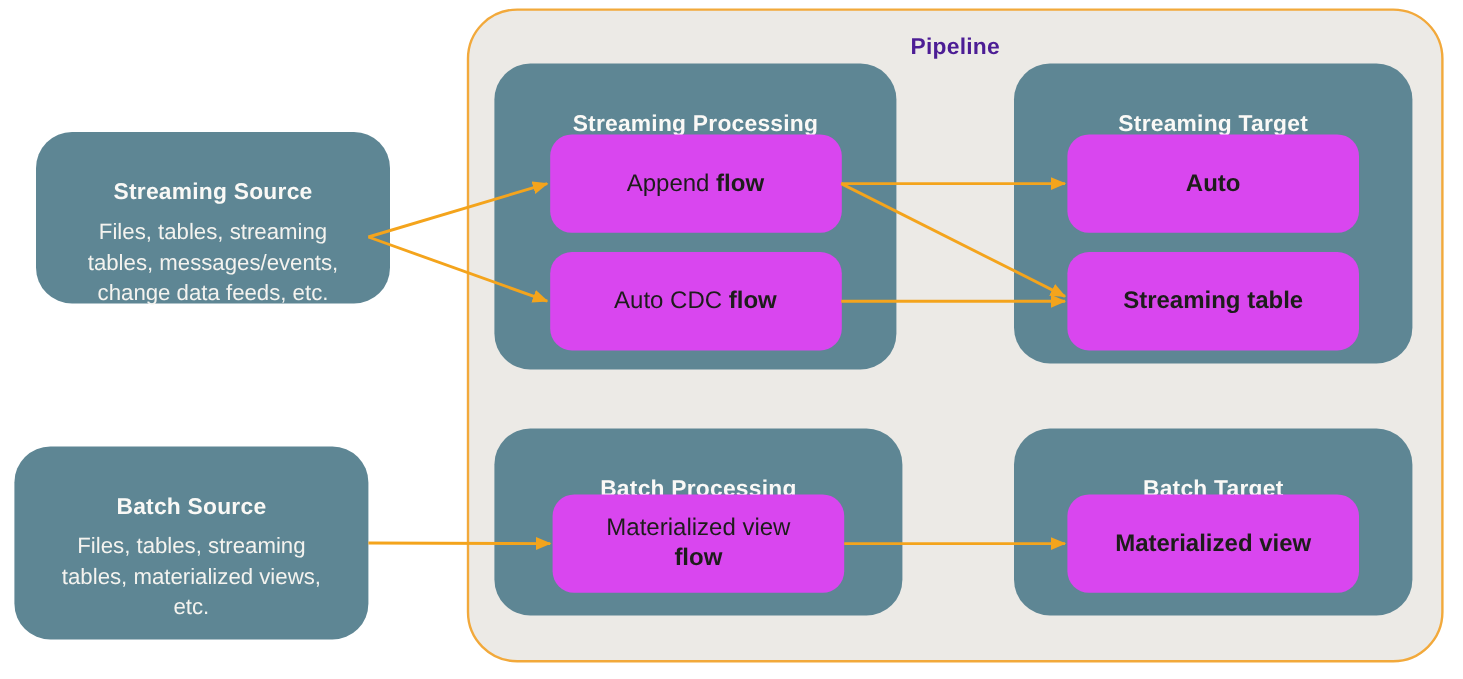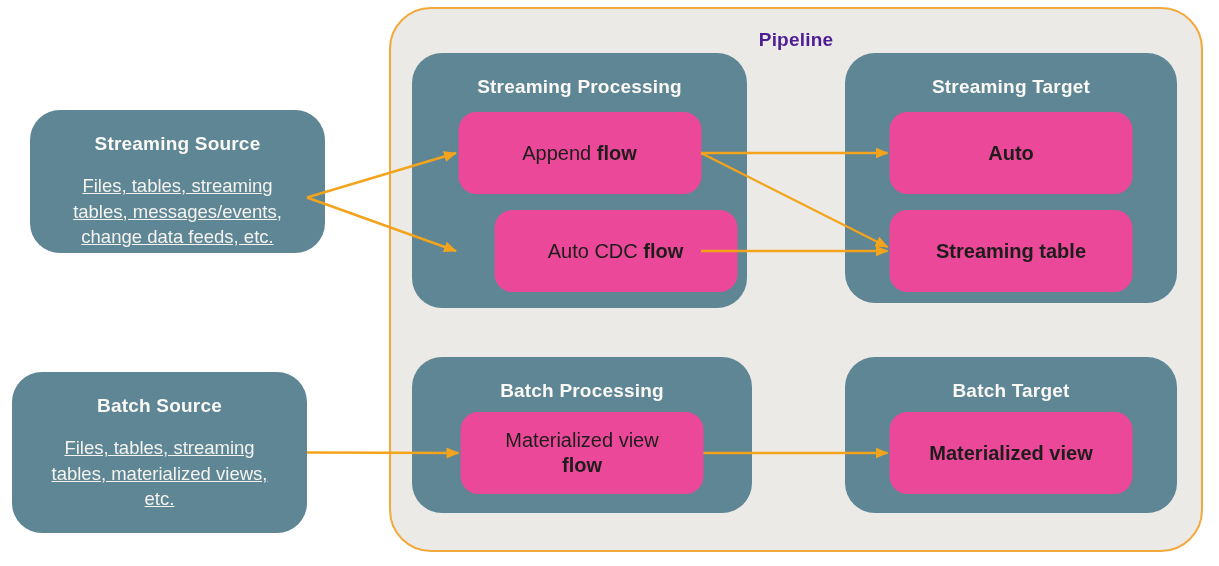--- a/index.html
+++ b/index.html
@@ -38,44 +38,43 @@
     letter-spacing: 0.2px;
   }
   .node {
     position: absolute;
     background: #5E8694;
     border-radius: 30px;
     box-sizing: border-box;
     color: #FAF9F6;
   }
   .node-title {
-    padding-top: 23px;
+    padding-top: 40px;
     text-align: center;
     font-size: 19px;
     font-weight: bold;
     color: #FAF9F6;
     letter-spacing: 0.2px;
   }
   .node-body {
-    margin: 18px auto 0 auto;
+    margin: 8px auto 0 auto;
     text-align: center;
     font-size: 18.5px;
     line-height: 1.38;
     color: #F4F3EF;
-    text-decoration: underline;
   }
   .node-body.w-streaming { max-width: 248px; }
   .node-body.w-batch    { max-width: 228px; }
   .inner-box {
     position: absolute;
     left: 50%;
     transform: translateX(-50%);
     width: 243px;
     height: 82px;
-    background: #ec4899;
+    background: #d946ef;
     border-radius: 18px;
     display: flex;
     align-items: center;
     justify-content: center;
     text-align: center;
     font-size: 20px;
     color: #1D1D1B;
     line-height: 1.25;
   }
   .inner-box .bold { font-weight: bold; }
@@ -107,21 +106,21 @@
   <div class="node" style="left:12px; top:372px; width:295px; height:161px;">
     <div class="node-title">Batch Source</div>
     <p class="node-body w-batch">Files, tables, streaming tables, materialized views, etc.</p>
   </div>
 
   <div class="node" style="left:412px; top:53px; width:335px; height:255px;">
     <div class="node-title">Streaming Processing</div>
     <div class="inner-box" style="top:59px;">
       <span><span class="reg">Append </span><span class="bold">flow</span></span>
     </div>
-    <div class="inner-box" style="top:157px;margin-left:36px;">
+    <div class="inner-box" style="top:157px;">
       <span><span class="reg">Auto CDC </span><span class="bold">flow</span></span>
     </div>
   </div>
 
   <div class="node" style="left:845px; top:53px; width:332px; height:250px;">
     <div class="node-title">Streaming Target</div>
     <div class="inner-box" style="top:59px;">
       <span><span class="reg"></span><span class="bold">Auto</span></span>
     </div>
     <div class="inner-box" style="top:157px;">

